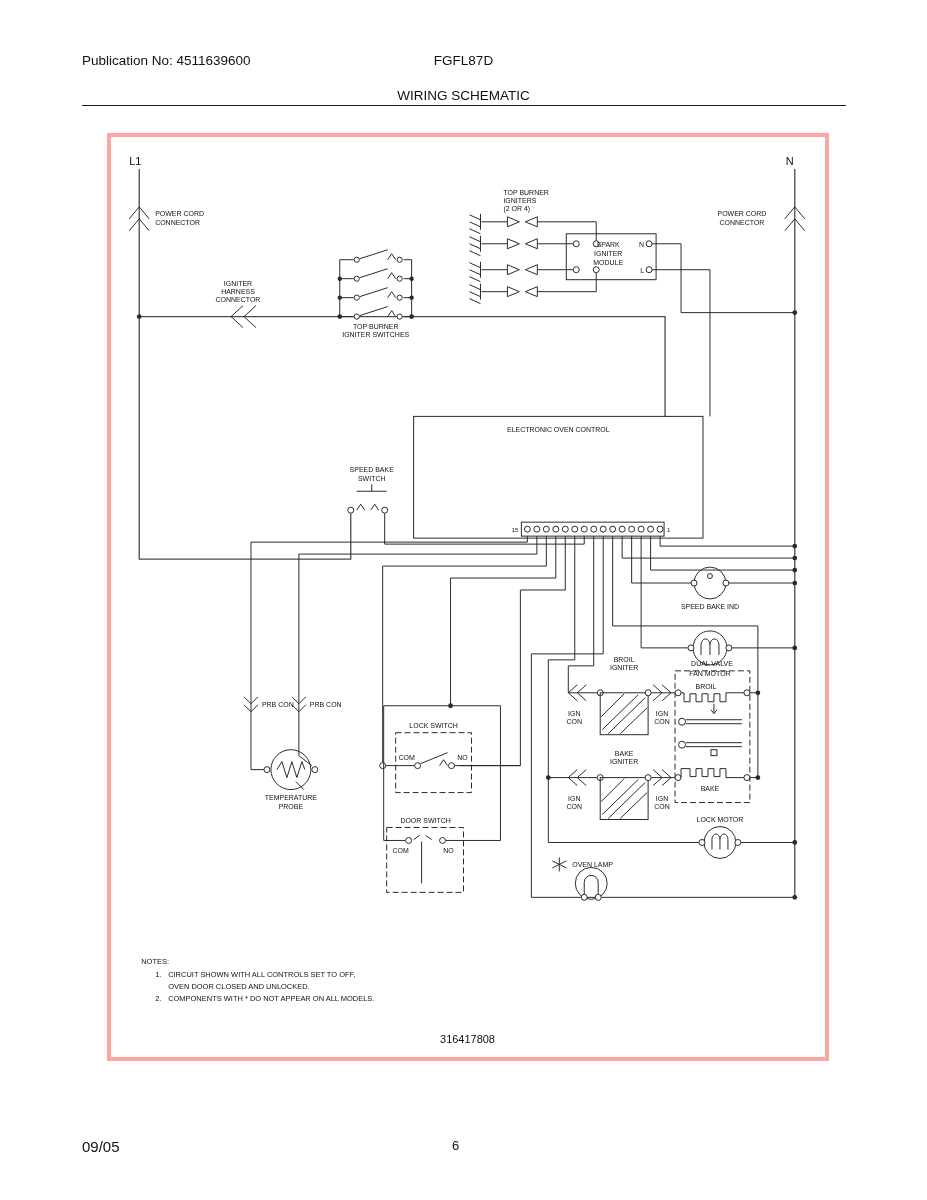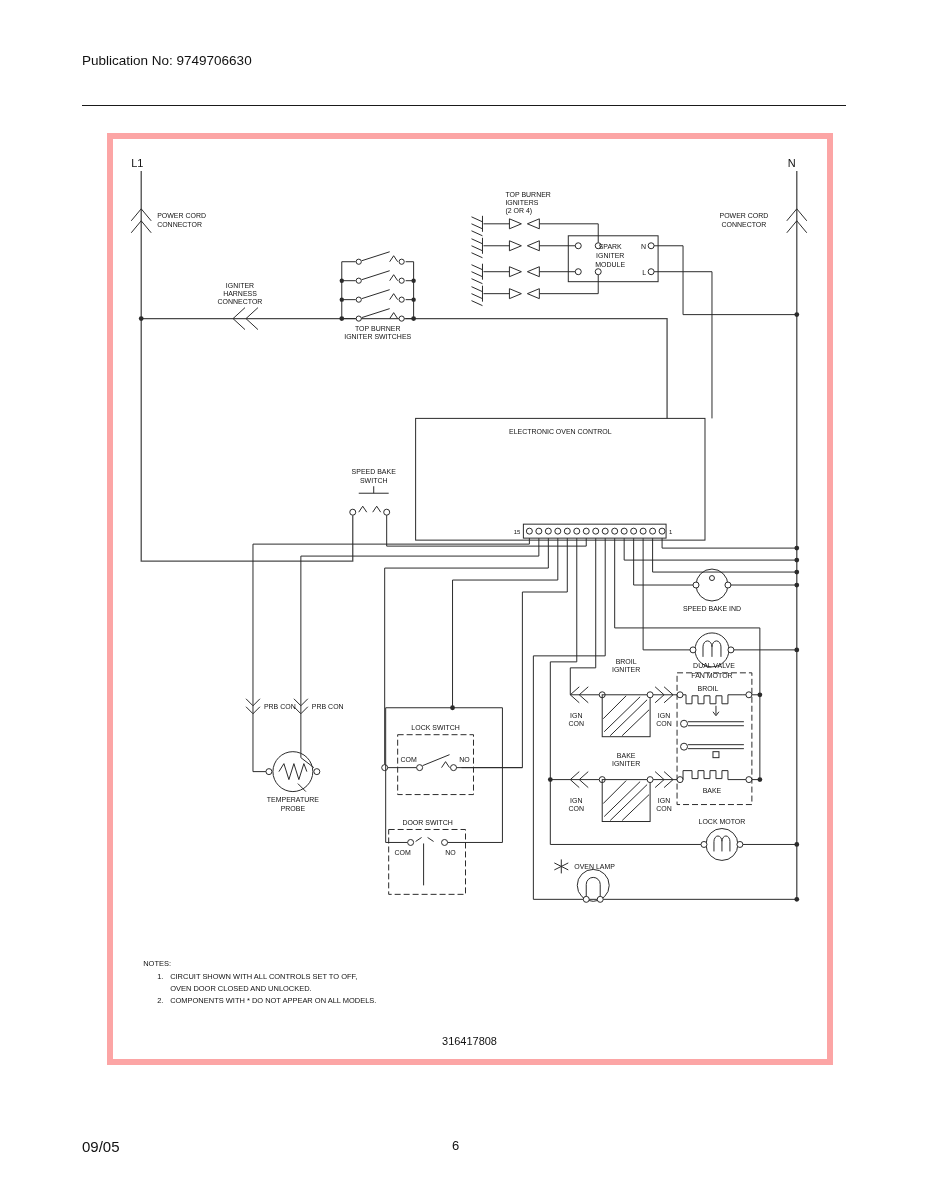--- a/index.html
+++ b/index.html
@@ -5,21 +5,21 @@
   html,body{margin:0;padding:0;background:#e8e8e8;}
   .page{
     position:relative;width:927px;height:1200px;background:#ffffff;
     font-family:"Liberation Sans", sans-serif;color:#111;overflow:hidden;
     margin:0 auto;
   }
   .hdr-pub{position:absolute;left:82px;top:53px;font-size:13.5px;}
   .hdr-model{position:absolute;left:0;top:53px;width:927px;text-align:center;font-size:13.5px;}
   .hdr-title{position:absolute;left:0;top:88px;width:927px;text-align:center;font-size:13.5px;}
   .hdr-rule{position:absolute;left:82px;top:105px;width:764px;height:0;border-top:1.5px solid #1a1a1a;}
-  .schematic-box{position:absolute;left:107px;top:133px;width:714px;height:920px;border:6px solid #fca5a5;}
+  .schematic-box{position:absolute;left:107px;top:133px;width:714px;height:920px;border:4px solid #fca5a5;}
   .ftr-date{position:absolute;left:82px;top:1138px;font-size:15px;}
   .ftr-page{position:absolute;left:452px;top:1138px;font-size:13px;}
   svg text{font-family:"Liberation Sans", sans-serif;fill:#111;}
   .lbl{font-size:7px;}
   .lbl-mid{text-anchor:middle;}
   .lbl-end{text-anchor:end;}
   .big{font-size:11px;}
   .pin{font-size:6px;}
   .note{font-size:7.5px;}
   .wire{stroke:#2b2b2b;stroke-width:1;fill:none;}
@@ -27,21 +27,23 @@
   .term{stroke:#2b2b2b;stroke-width:1;fill:#ffffff;}
   .dot{fill:#2b2b2b;stroke:none;}
   .comp{stroke:#2b2b2b;stroke-width:1;fill:none;}
   .dashed{stroke-dasharray:6,3;}
 </style>
 </head>
 <body>
 
 <div class="page">
 
-  <div class="hdr-pub">Publication No: 9749706630</div>
+  <div class="hdr-pub">Publication No: 4511639600</div>
+  <div class="hdr-model">FGFL87D</div>
+  <div class="hdr-title">WIRING SCHEMATIC</div>
   <div class="hdr-rule"></div>
 
   <div class="schematic-box">
     <svg width="714" height="918" viewBox="0 0 715 920" xmlns="http://www.w3.org/2000/svg">
 
       <text x="18" y="28" class="big">L1</text>
       <text x="676" y="28" class="big">N</text>
 
       <g>
         <path class="wire2" d="M28,32 V180 H555 V280"></path>

